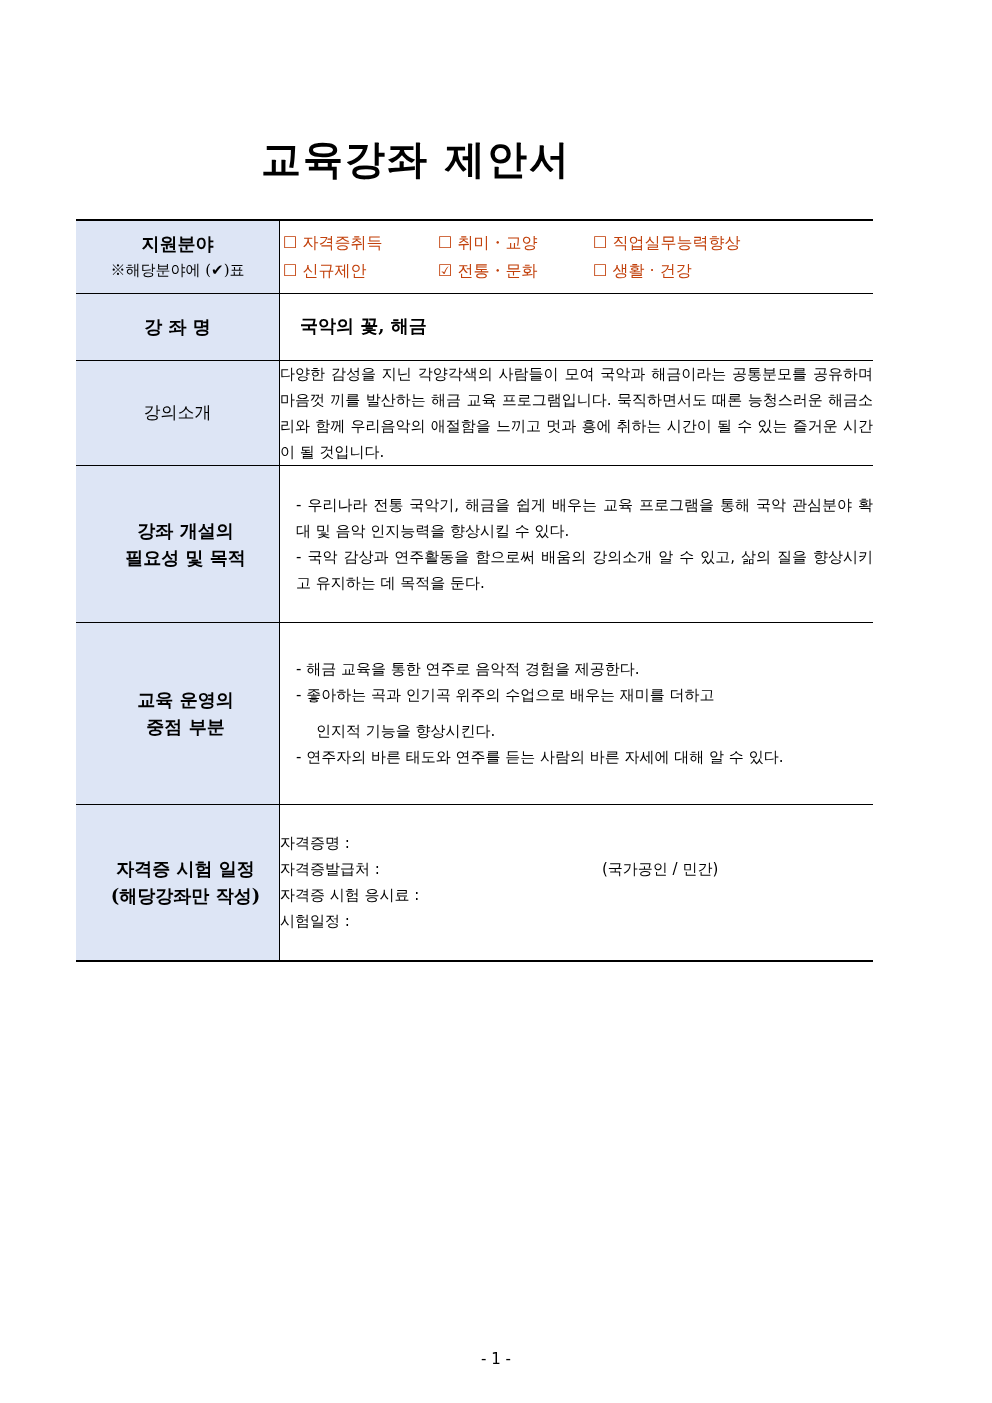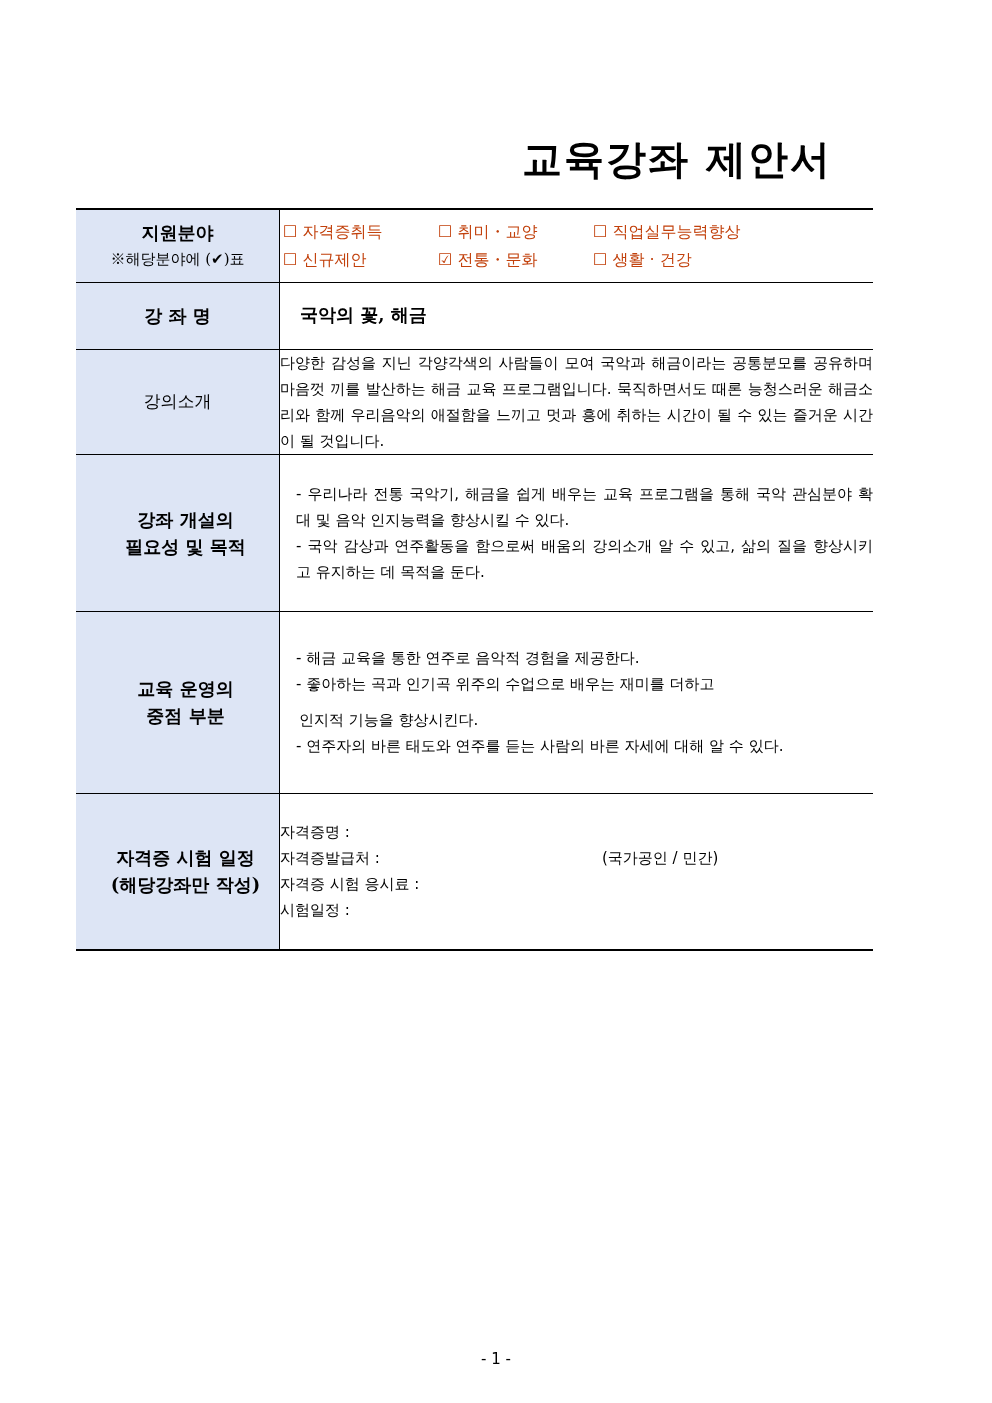--- a/index.html
+++ b/index.html
@@ -1,29 +1,29 @@
 <!DOCTYPE html>
 <html><head>
 <meta charset="utf-8">
 <style>
   html, body { margin:0; padding:0; background:#ffffff; }
   body { width:992px; height:1403px; position:relative; font-family:"DejaVu Sans", sans-serif; color:#000; overflow:hidden; }
-  .title { position:absolute; top:132px; left:0; width:832px; text-align:right; font-size:40px; font-weight:bold; letter-spacing:2px; }
-  table.form { position:absolute; left:76px; top:208px; width:797px; border-collapse:collapse; table-layout:fixed; }
+  .title { position:absolute; top:132px; left:0; width:832px; text-align:center; font-size:40px; font-weight:bold; letter-spacing:2px; }
+  table.form { position:absolute; left:76px; top:219px; width:797px; border-collapse:collapse; table-layout:fixed; }
   table.form td { border-top:1px solid #000; border-bottom:1px solid #000; padding:0; vertical-align:middle; }
   table.form tr:first-child td { border-top:2px solid #000; }
   table.form tr:last-child td { border-bottom:2px solid #000; }
   td.label { width:203px; background:#dde5f5; border-right:1px solid #000; text-align:center; font-family:"DejaVu Serif", serif; font-weight:bold; font-size:18px; line-height:27px; }
   td.label .sub { font-weight:normal; font-size:15px; display:block; }
   td.value { font-family:"DejaVu Sans", sans-serif; font-size:15px; line-height:26px; padding:0 3px; text-align:justify; }
   .checks { display:grid; grid-template-columns:155px 155px 200px; row-gap:2px; padding-left:3px; font-size:16px; color:#c2410c; }
   .checks span { white-space:nowrap; }
   .course-name { font-size:18px; font-weight:bold; font-family:"DejaVu Serif", serif;padding-left:20px; }
   .line { display:block;padding-left:16px; }
-  .indent { padding-left:19px;margin-top:10px; }
+  .indent { padding-left:36px;margin-top:10px; }
   .cert { padding-left:9px; }
   .cert .row { display:block; line-height:26px; }
   .cert .note { position:absolute; left:322px; }
   .page-num { position:absolute; top:1350px; left:0; width:992px; text-align:center; font-size:15px; }
 </style>
 </head>
 <body>
 
 <div class="title">교육강좌 제안서</div>
 

